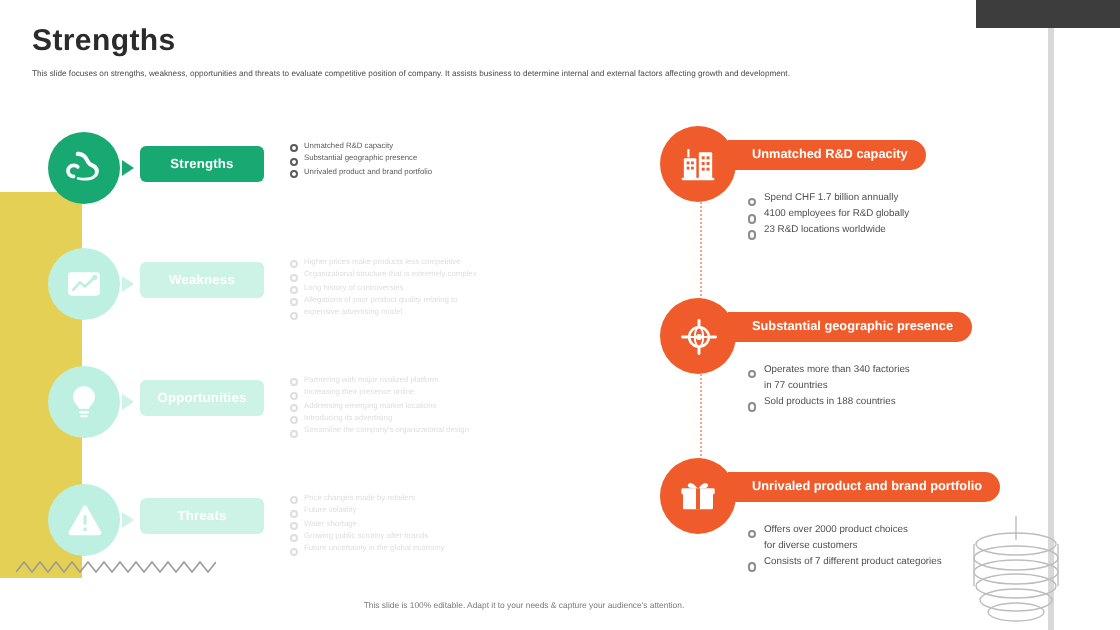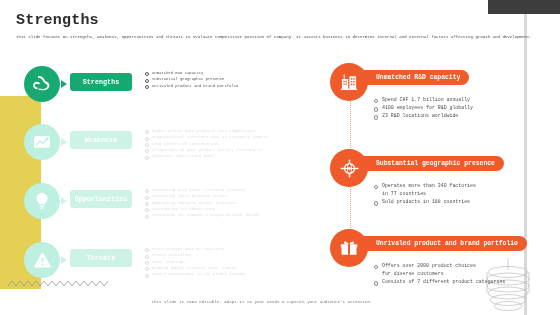--- a/index.html
+++ b/index.html
@@ -6,21 +6,20 @@
   html, body {
     width: 560px; height: 315px;
     font-family: "Liberation Sans", sans-serif;
     background: #ffffff;
     overflow: hidden;
   }
   #slide {
     position: relative;
     width: 504px; height: 315px;
     background: #ffffff;
-    font-family: Liberation Mono, monospace;
   }
 
   
   .deco-topbar {
     position: absolute; top: 0; left: 488px;
     width: 72px; height: 14px;
     background: #3d3d3d;
   }
   .deco-vline {
     position: absolute; top: 14px; left: 524px;

